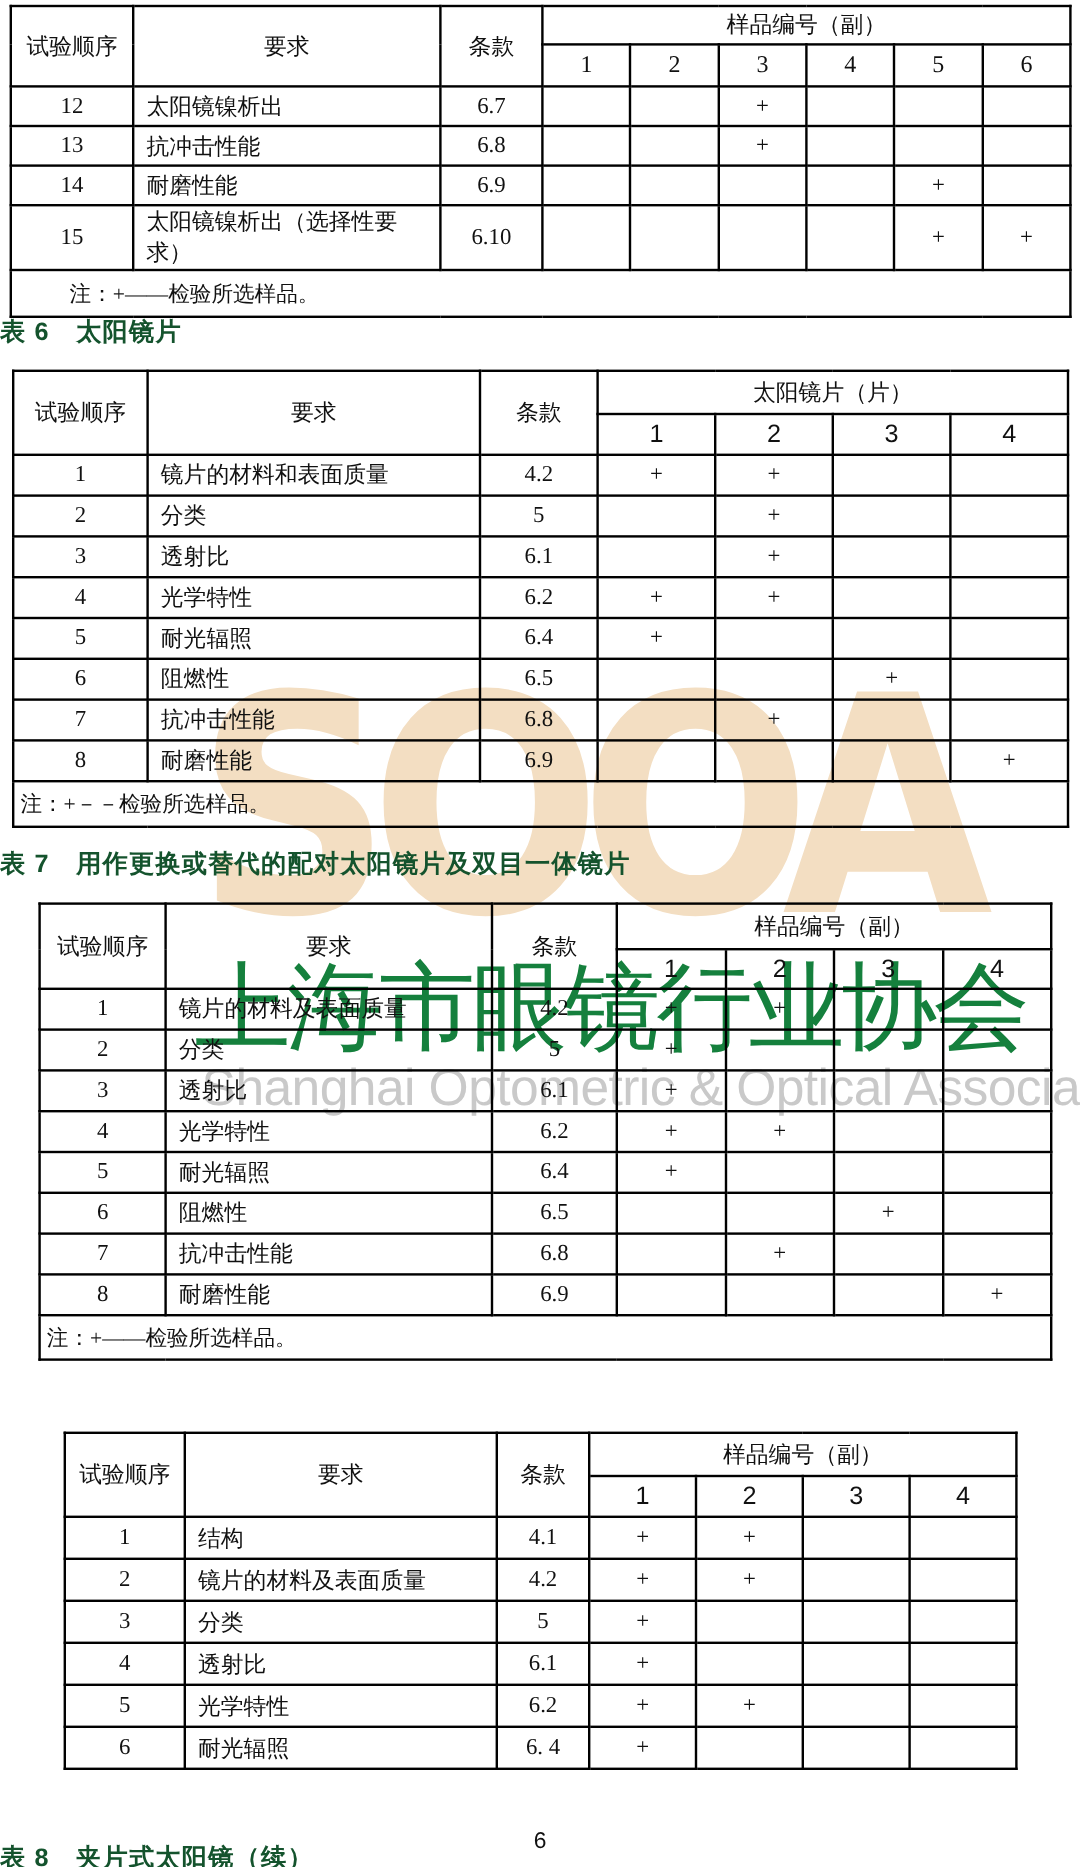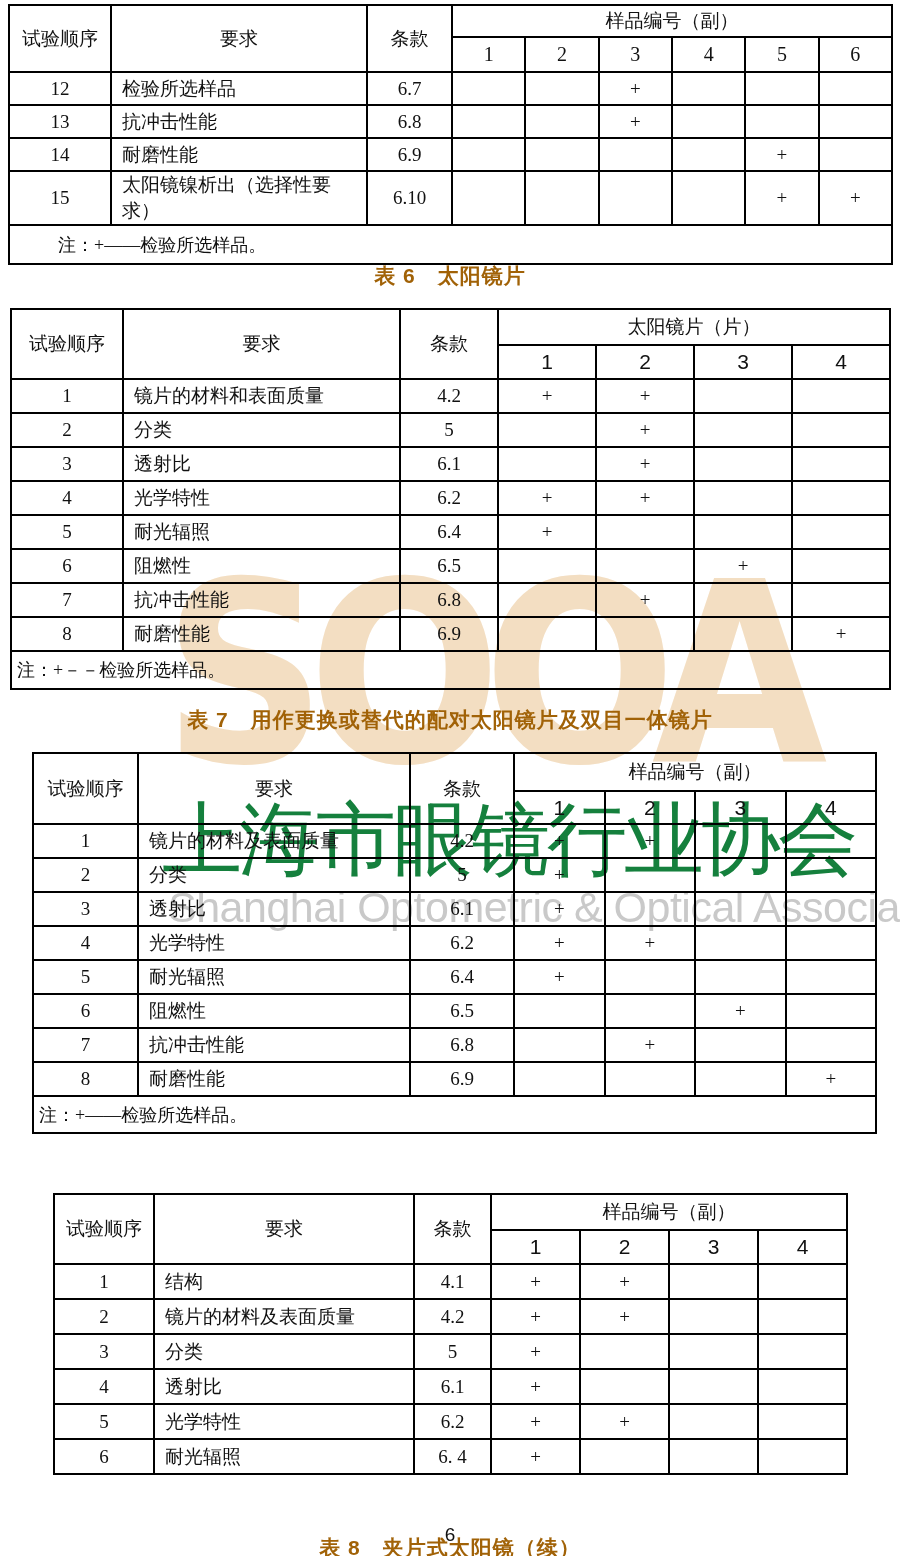--- a/index.html
+++ b/index.html
@@ -44,23 +44,23 @@
   #t2 tr.h1 th{height:36px}#t2 tr.h2 th{height:31px}
   #t2 tbody tr{height:34px}#t2 td.note{height:35px}
 
   
   #t3{left:53px;top:1193px;width:795px;}
   #t3 col.c-order{width:100px}#t3 col.c-req{width:260px}#t3 col.c-clause{width:77px}
   #t3 tr.h1 th{height:34px}#t3 tr.h2 th{height:32px}
   #t3 tbody tr{height:35px}
 
   
-  .caption{position:absolute;left:0;width:900px;text-align:center;z-index:2;
+  .caption{position:absolute;left:0;width:900px;text-align:left;z-index:2;
            font-family:"Liberation Sans","DejaVu Sans",sans-serif;
-           font-weight:bold;font-size:21px;color:#a16207;letter-spacing:1px;}
+           font-weight:bold;font-size:21px;color:#14532d;letter-spacing:1px;}
   #cap-t6{top:262px;}
   #cap-t7{top:706px;}
   #cap-t8{top:1147px;}
   #cap-t8b{top:1486px;margin-top:48px;}
   .pagenum{position:absolute;top:1524px;left:0;width:900px;text-align:center;z-index:2;
            font-size:19px;font-family:"Liberation Sans",sans-serif;color:#111;}
 </style>
 </head>
 <body>
 
@@ -95,21 +95,21 @@
             <th class="num">2</th>
             <th class="num">3</th>
             <th class="num">4</th>
             <th class="num">5</th>
             <th class="num">6</th>
           </tr>
         </thead>
         <tbody>
           <tr>
             <td class="ord">12</td>
-            <td class="req">检验所选样品</td>
+            <td class="req">太阳镜镍析出</td>
             <td class="cla">6.7</td>
             <td class="mark"></td>
             <td class="mark"></td>
             <td class="mark">+</td>
             <td class="mark"></td>
             <td class="mark"></td>
             <td class="mark"></td>
           </tr>
           <tr>
             <td class="ord">13</td>

